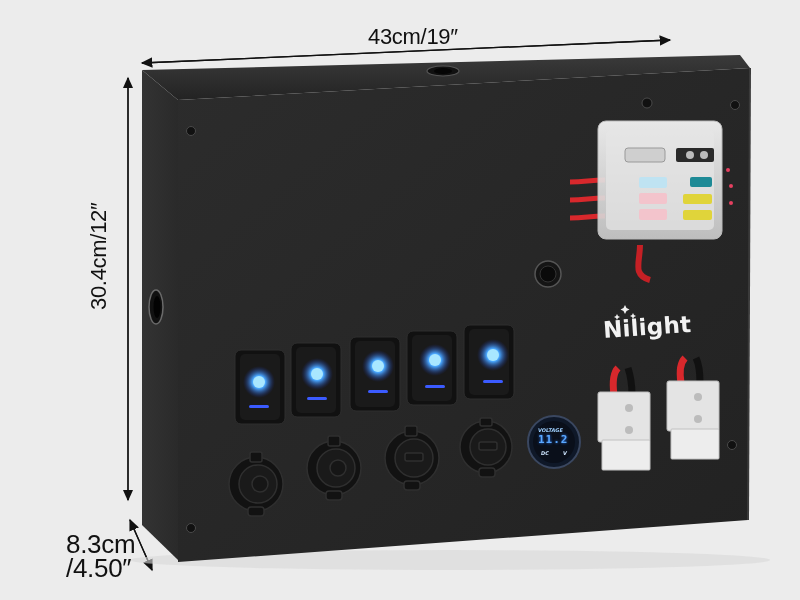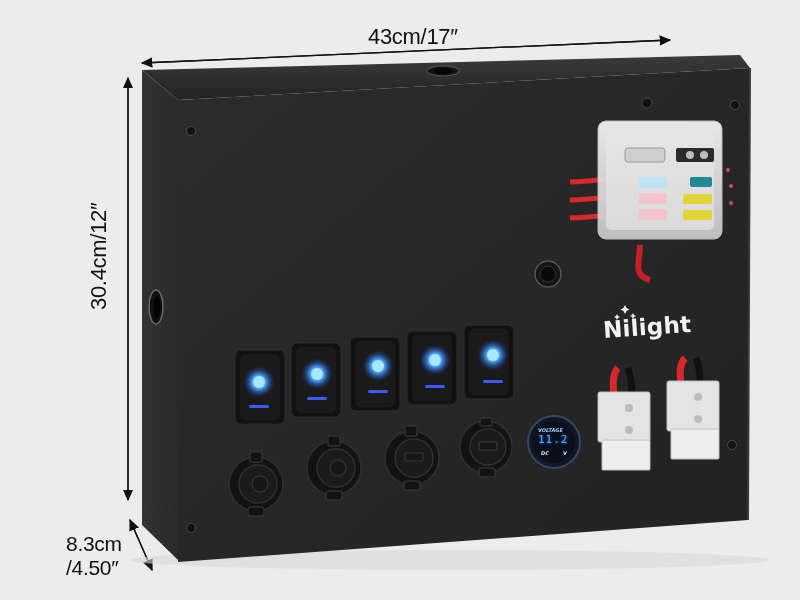--- a/index.html
+++ b/index.html
@@ -1,24 +1,24 @@
 <!DOCTYPE html>
 <html><head>
 <meta charset="utf-8">
 <style>
   html,body{margin:0;padding:0;}
   body{width:800px;height:600px;background:#ececec;position:relative;overflow:hidden;font-family:"Liberation Sans",sans-serif;}
   svg{position:absolute;left:0;top:0;}
   .dim-label{position:absolute;color:#111;font-family:"Liberation Sans",sans-serif;font-size:22px;letter-spacing:-0.3px;white-space:nowrap;}
   .dim-top{left:368px;top:24px;}
   .dim-left{left:86px;top:310px;transform:rotate(-90deg);transform-origin:left top;}
-  .dim-depth{left:66px;top:532px;line-height:24px;font-size:21px;}
+  .dim-depth{left:66px;top:532px;line-height:24px;font-size:26px;}
   .brand{position:absolute;left:603px;top:314px;color:#f2f2f2;font-family:"DejaVu Sans",sans-serif;font-weight:bold;font-size:23px;transform:rotate(-4deg);letter-spacing:0.2px;}
   .vm-title{position:absolute;font-family:"DejaVu Sans",sans-serif;font-size:5px;color:#9fd0ff;font-weight:bold;font-style:italic;}
-  .vm-read{position:absolute;font-family:"DejaVu Sans Mono",monospace;font-size:11px;color:#5aa8ff;font-weight:normal;letter-spacing:1px;text-shadow:0 0 3px #2a7cff;}
+  .vm-read{position:absolute;font-family:"DejaVu Sans Mono",monospace;font-size:11px;color:#5aa8ff;font-weight:bold;letter-spacing:1px;text-shadow:0 0 3px #2a7cff;}
   .vm-unit{position:absolute;font-family:"DejaVu Sans",sans-serif;font-size:5px;color:#cfe6ff;font-weight:bold;font-style:italic;}
 </style>
 </head>
 <body>
 
 <svg width="800" height="600" viewBox="0 0 800 600">
   <defs>
     <marker id="ah" markerWidth="10" markerHeight="10" refX="8" refY="5" orient="auto">
       <path d="M0,1 L9,5 L0,9 z" fill="#111"></path>
     </marker>
@@ -211,21 +211,21 @@
     <circle cx="698" cy="419" r="4" fill="#bcbcbc"></circle>
   </g>
 
   <g fill="#f0f0f0">
     <path d="M625,305 l1.5,3 l3,1.5 l-3,1.5 l-1.5,3 l-1.5,-3 l-3,-1.5 l3,-1.5 z"></path>
     <path d="M617,314 l1,2 l2,1 l-2,1 l-1,2 l-1,-2 l-2,-1 l2,-1 z"></path>
     <path d="M633,313 l1,2 l2,1 l-2,1 l-1,2 l-1,-2 l-2,-1 l2,-1 z"></path>
   </g>
 </svg>
 
-<div class="dim-label dim-top">43cm/17″</div>
+<div class="dim-label dim-top">43cm/19″</div>
 <div class="dim-label dim-left">30.4cm/12″</div>
 <div class="dim-label dim-depth">
   <div>8.3cm</div>
   <div>/4.50″</div>
 </div>
 
 <div class="brand">Nilight</div>
 
 <div class="vm-title" style="left:538px;top:427px;">VOLTAGE</div>
 <div class="vm-read" style="left:538px;top:433px;">11.2</div>

